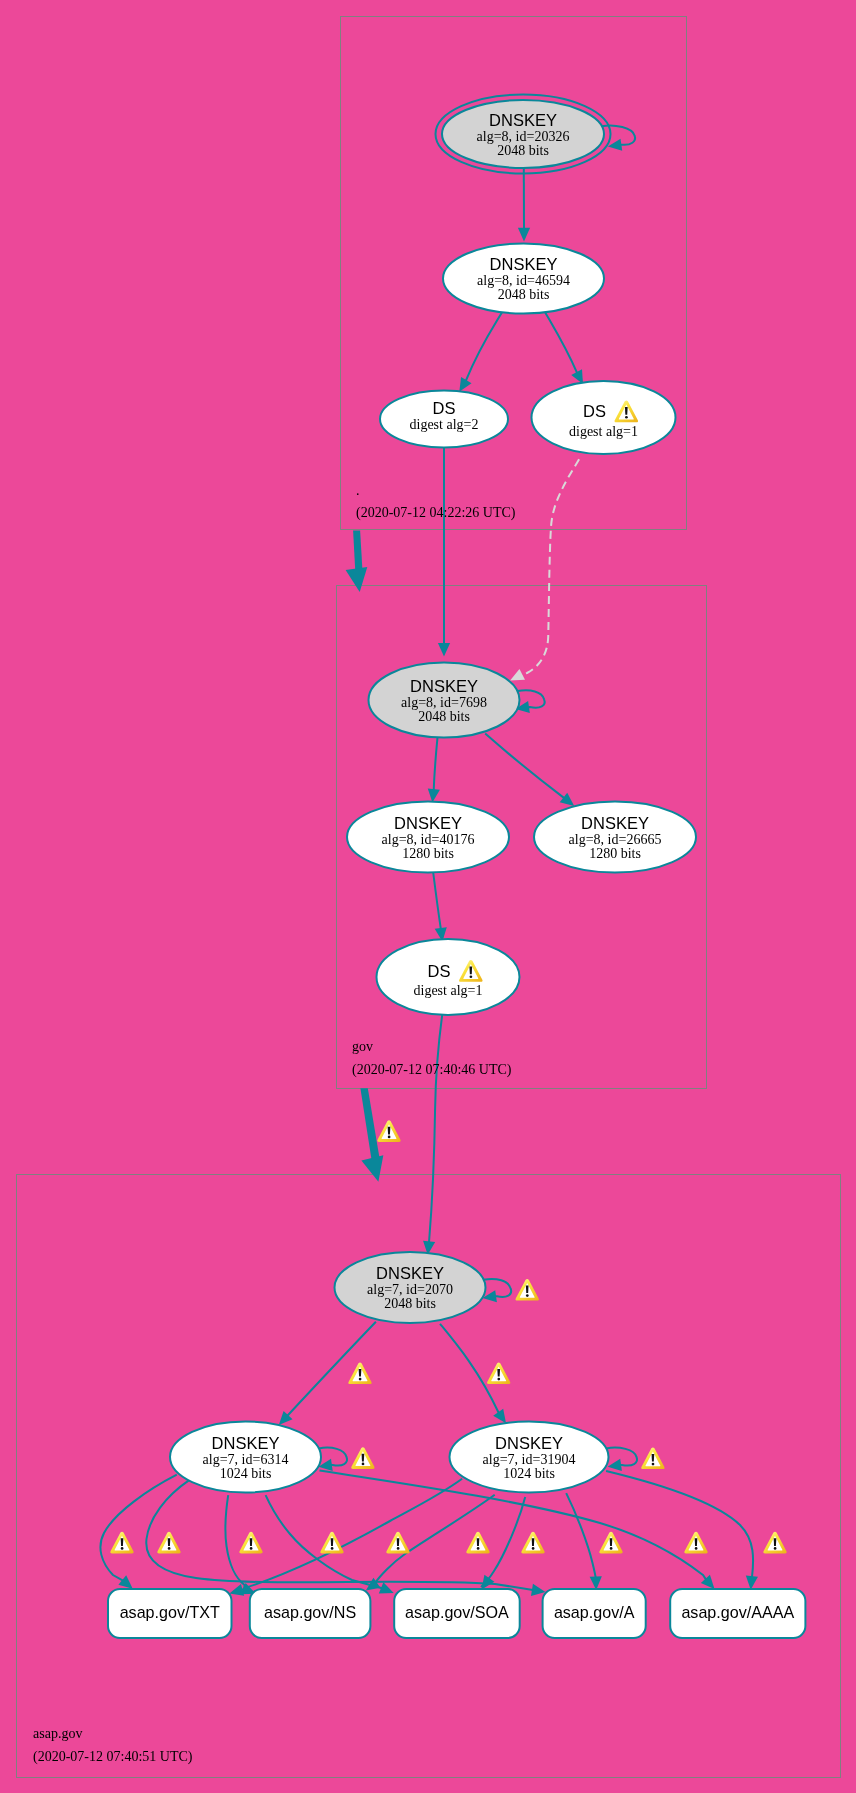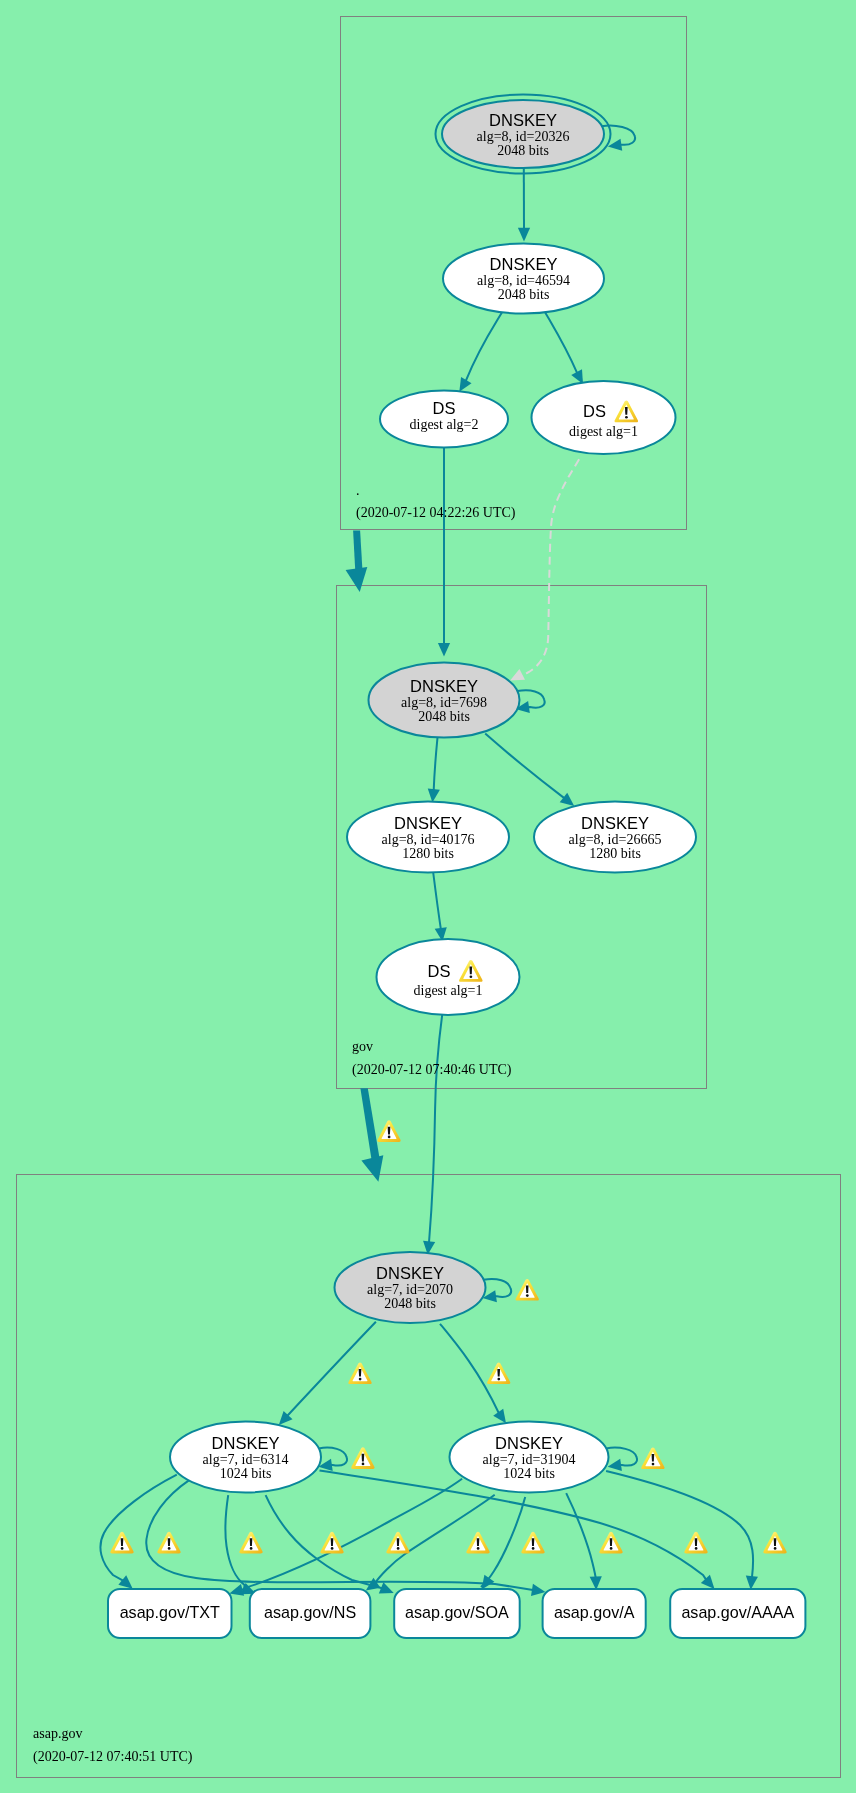--- a/index.html
+++ b/index.html
@@ -1,17 +1,17 @@
 <!DOCTYPE html>
 <html><head>
 <meta charset="utf-8">
 <title>DNSSEC Authentication Chain</title>
 <style>
   html,body{margin:0;padding:0;background:#ffffff;}
-  #page{position:relative;width:856px;height:1793px;background:#86efac;overflow:hidden;}
+  #page{position:relative;width:856px;height:1793px;background:#ec4899;overflow:hidden;}
   svg#graph{position:absolute;left:0;top:0;display:block;}
   .zone-box{fill:none;stroke:#808080;stroke-width:1;}
   .ell{stroke:#0a879a;stroke-width:2;}
   .rrbox{fill:#ffffff;stroke:#0a879a;stroke-width:2;}
   .edge{fill:none;stroke:#0a879a;stroke-width:2;stroke-linecap:butt;}
   .edge-bogus{fill:none;stroke:#d9d9d9;stroke-width:2;stroke-dasharray:8 5;}
   .ahead{fill:#0a879a;stroke:none;}
   .ahead-bogus{fill:#d9d9d9;stroke:none;}
   .trustarrow{fill:#0a879a;stroke:none;}
   .t-head{font-family:"Liberation Sans",sans-serif;font-size:16.5px;fill:#000;text-anchor:middle;}

